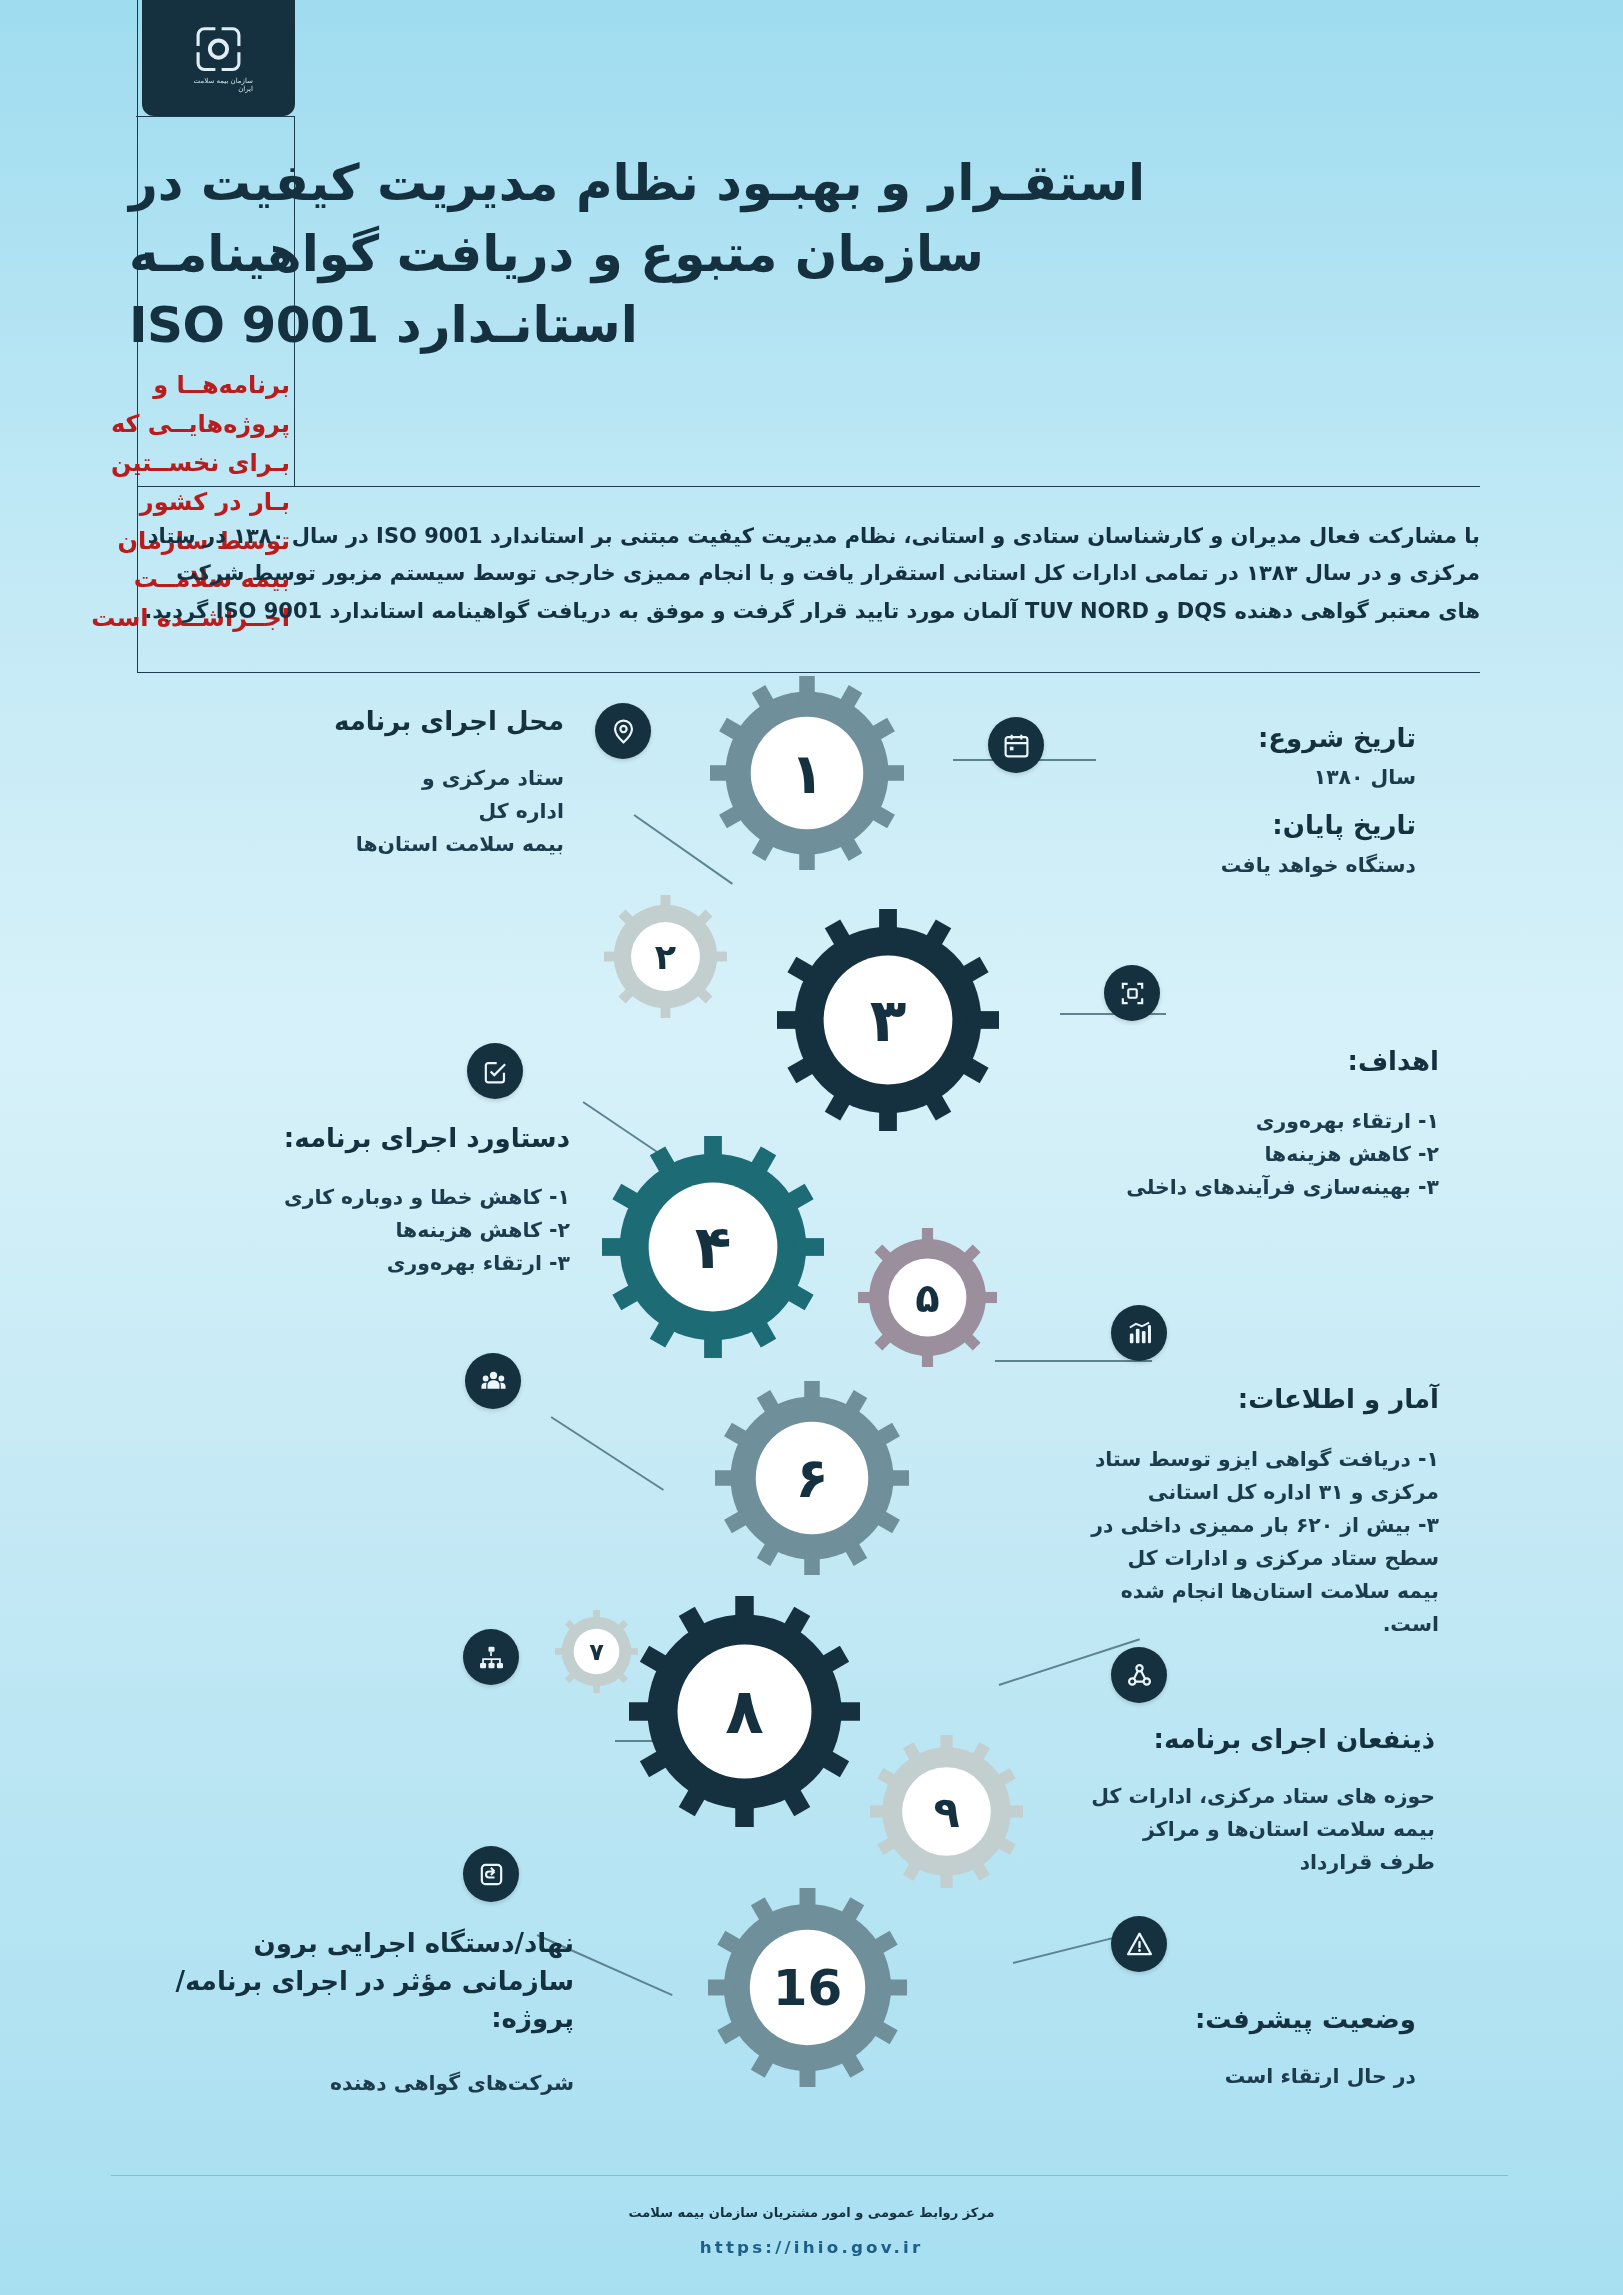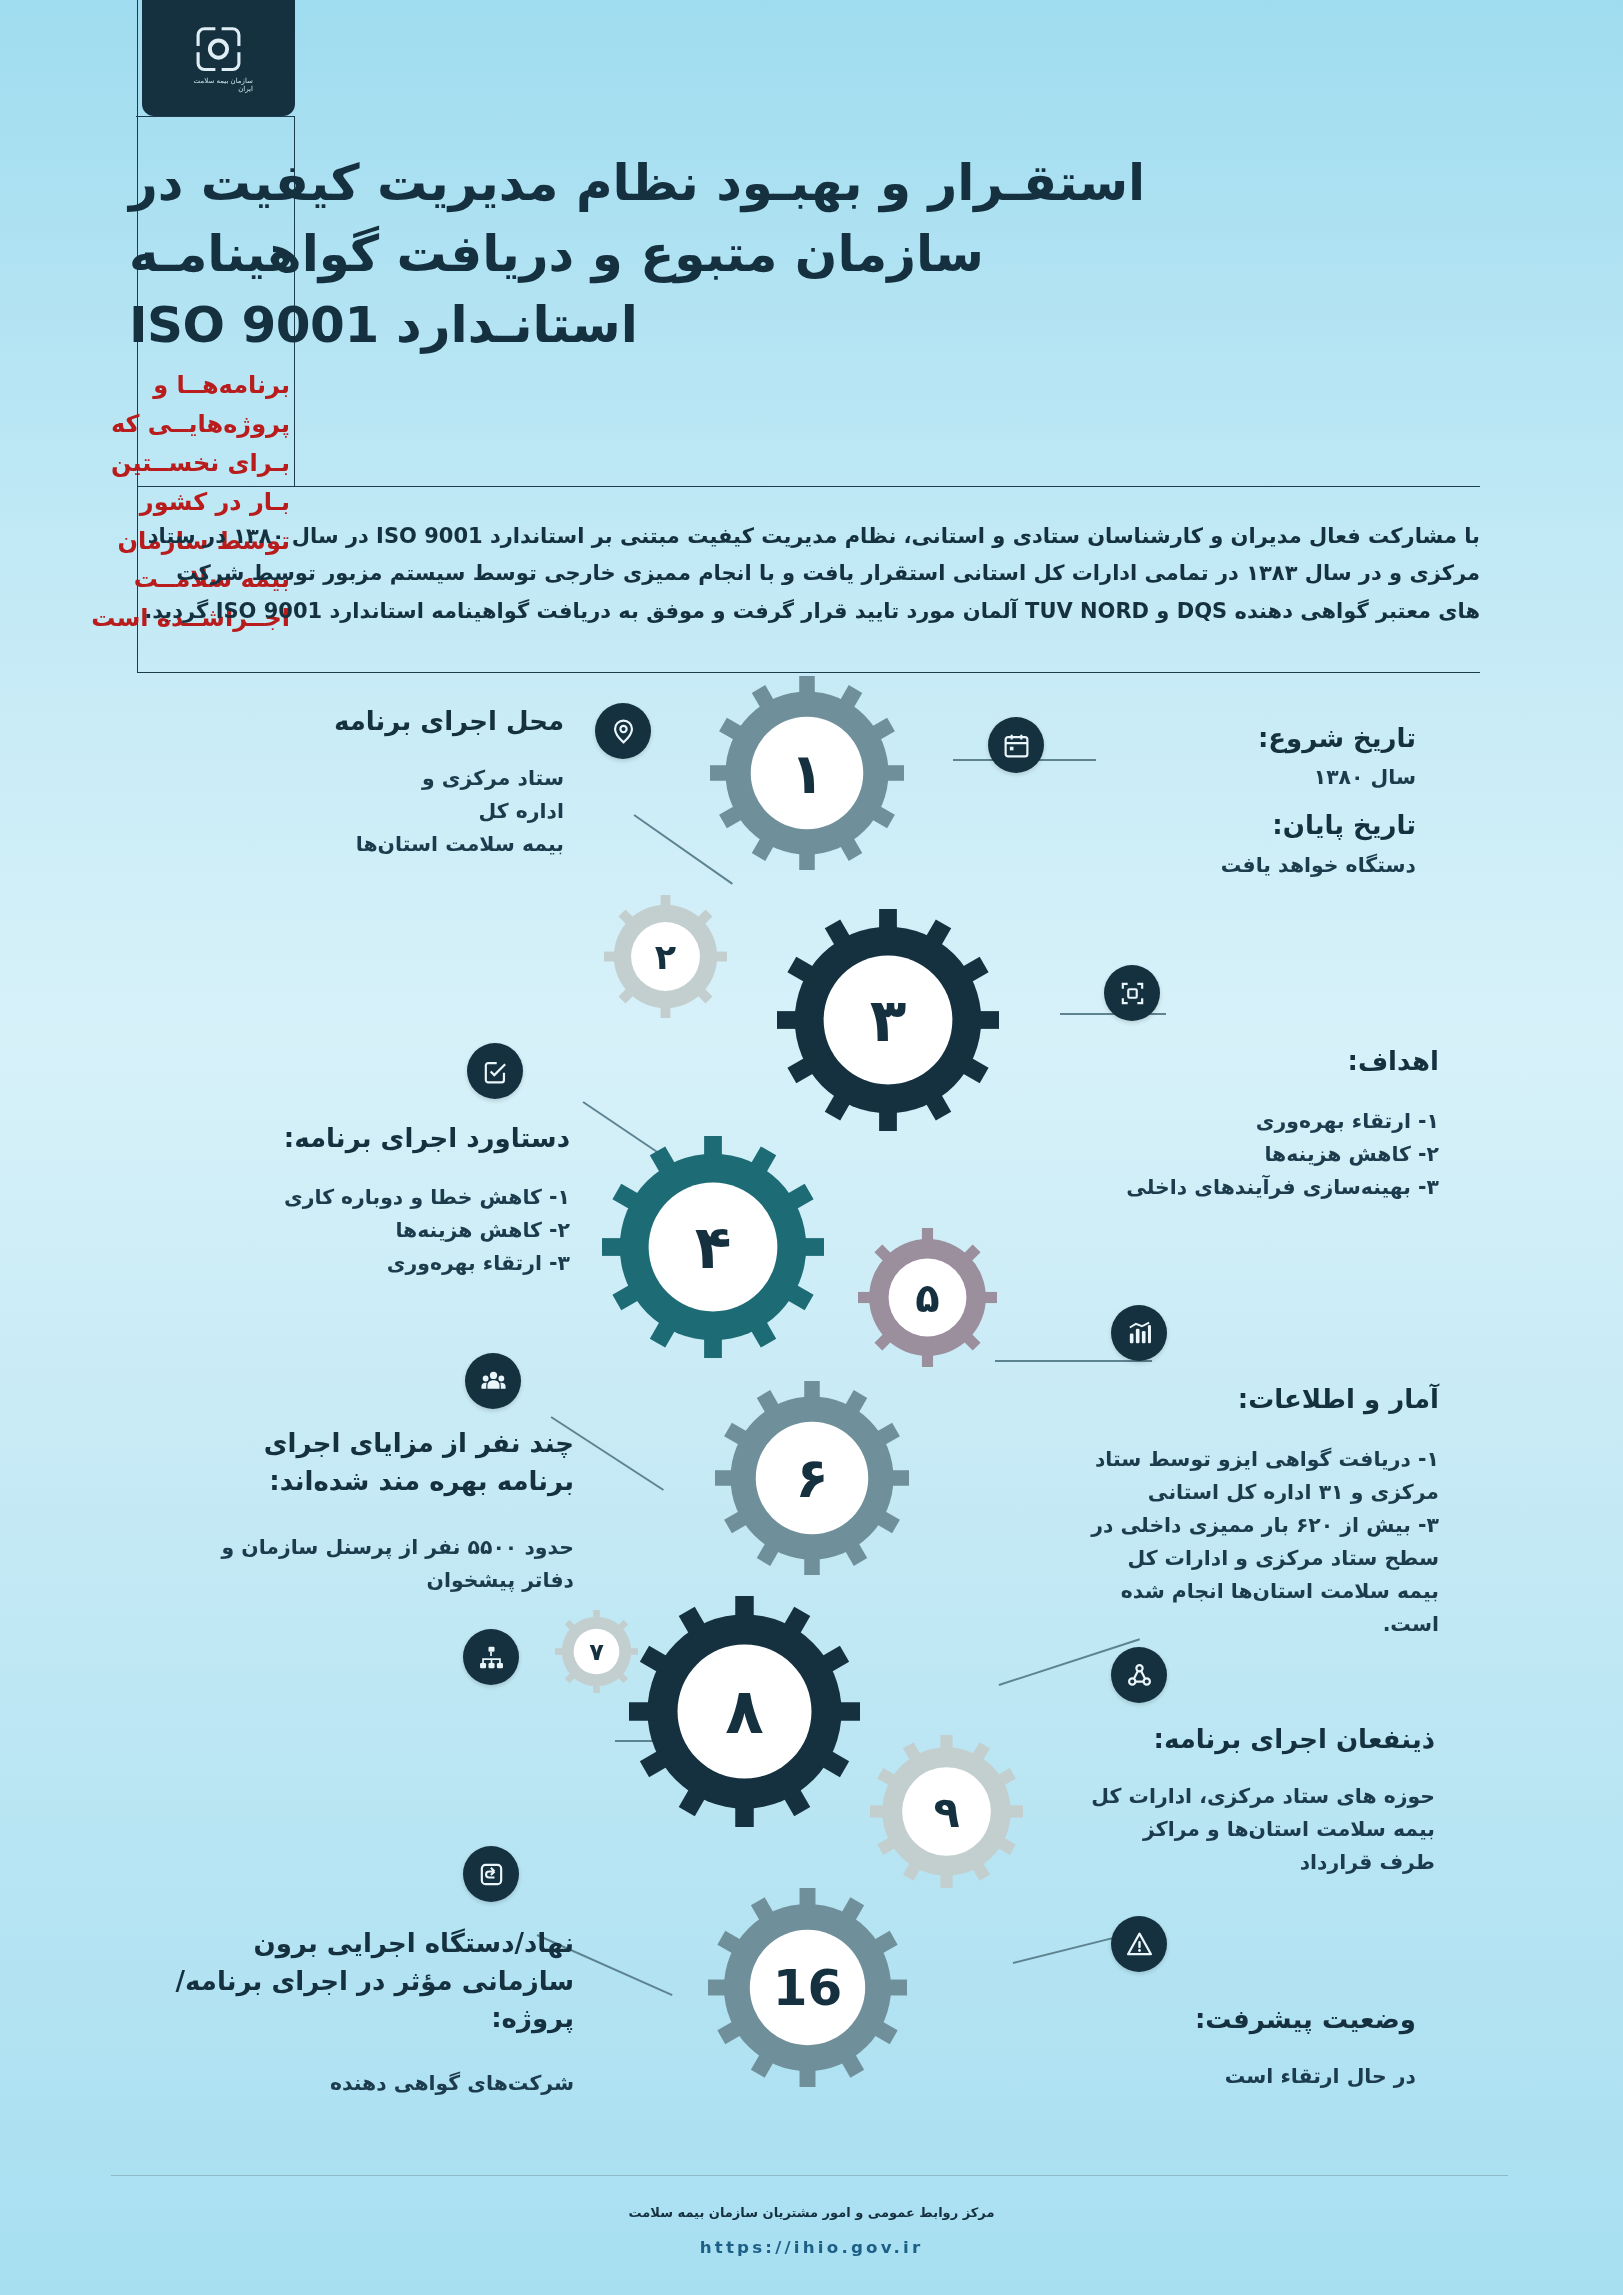--- a/index.html
+++ b/index.html
@@ -462,24 +462,20 @@
 
   <div class="badge" style="left:465px;top:1353px;">
     <svg viewBox="0 0 24 24" fill="#eaf6fa">
       <circle cx="12" cy="7" r="3"></circle>
         <circle cx="5.5" cy="9.5" r="2.4"></circle>
         <circle cx="18.5" cy="9.5" r="2.4"></circle>
       <path d="M12 11c-3.2 0-5 1.8-5 4.2V18h10v-2.8c0-2.4-1.8-4.2-5-4.2z"></path>
       <path d="M5.5 13c-2.3 0-3.5 1.3-3.5 3V18h4v-2.8c0-.8.2-1.5.5-2.1-.3-.1-.6-.1-1-.1zM18.5 13c2.3 0 3.5 1.3 3.5 3V18h-4v-2.8c0-.8-.2-1.5-.5-2.1.3-.1.6-.1 1-.1z"></path>
     </svg>
   </div>
-  <div class="block right-al" style="left:185px;top:1425px;width:389px;">
-    <div class="b-title">چند نفر از مزایای اجرای برنامه بهره مند شده‌اند:</div>
-    <div class="b-body" style="margin-top:30.5px;">حدود ۵۵۰۰ نفر از پرسنل سازمان و دفاتر پیشخوان</div>
-  </div>
 
   <div class="badge" style="left:463px;top:1629px;">
     <svg viewBox="0 0 24 24" fill="#eaf6fa">
       <rect x="9.5" y="3" width="5" height="4.2" rx="1"></rect>
       <rect x="2.5" y="16.6" width="5" height="4.2" rx="1"></rect>
       <rect x="9.5" y="16.6" width="5" height="4.2" rx="1"></rect>
       <rect x="16.5" y="16.6" width="5" height="4.2" rx="1"></rect>
       <path d="M11.6 7.4v3.4M5 16.6v-3.3h14v3.3M12 13.3v3.3" stroke="#eaf6fa" stroke-width="1.4" fill="none"></path>
     </svg>
   </div>

